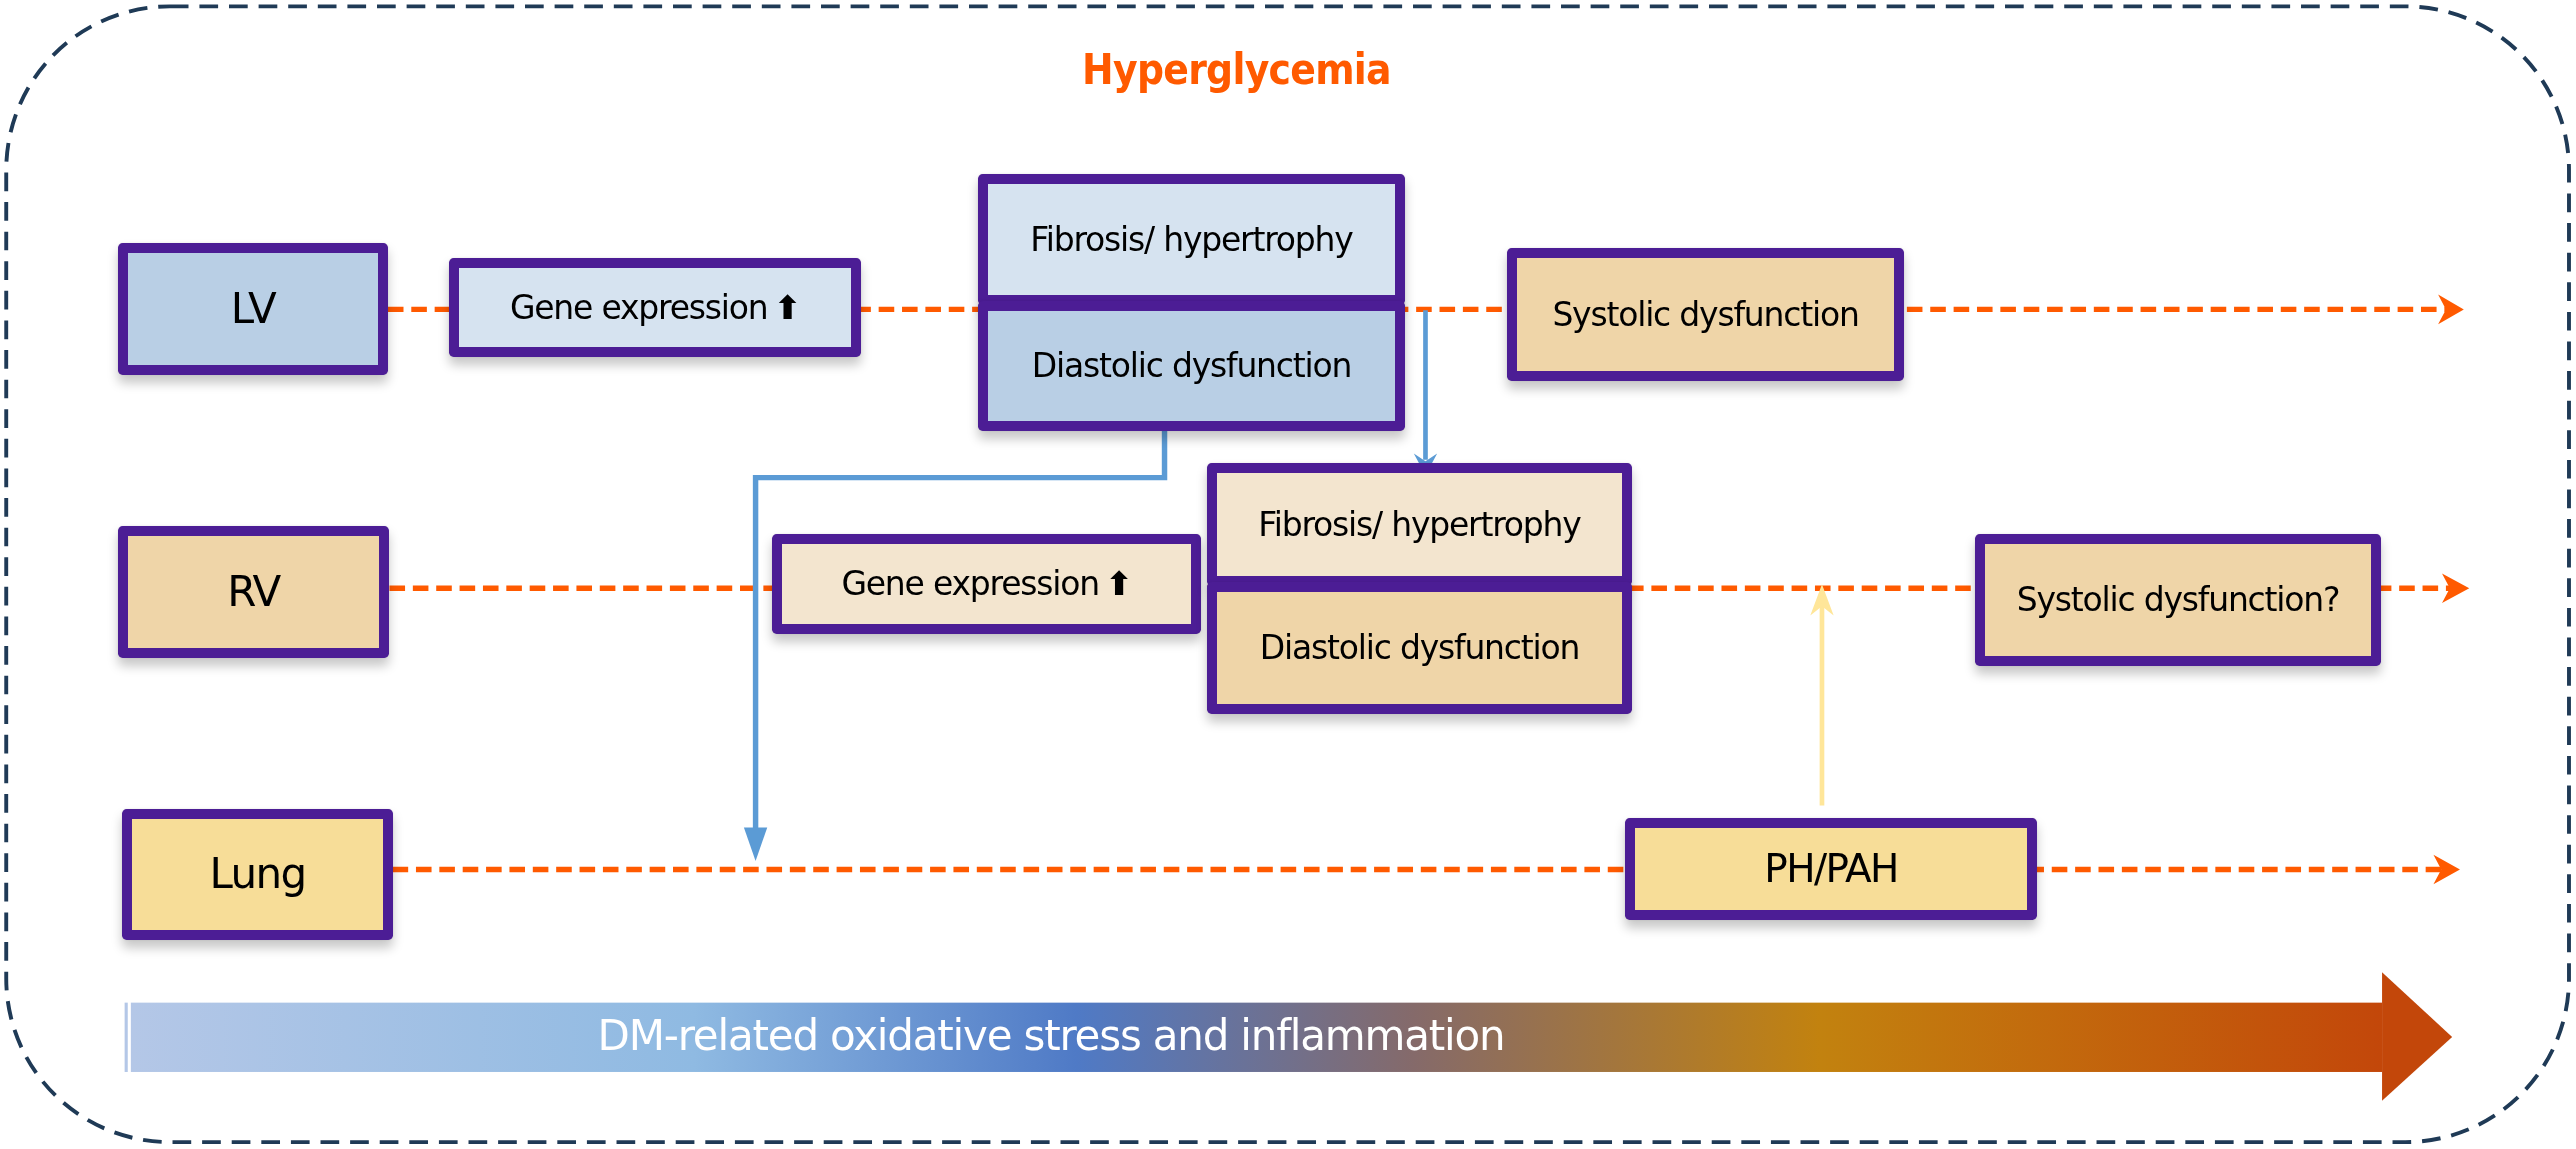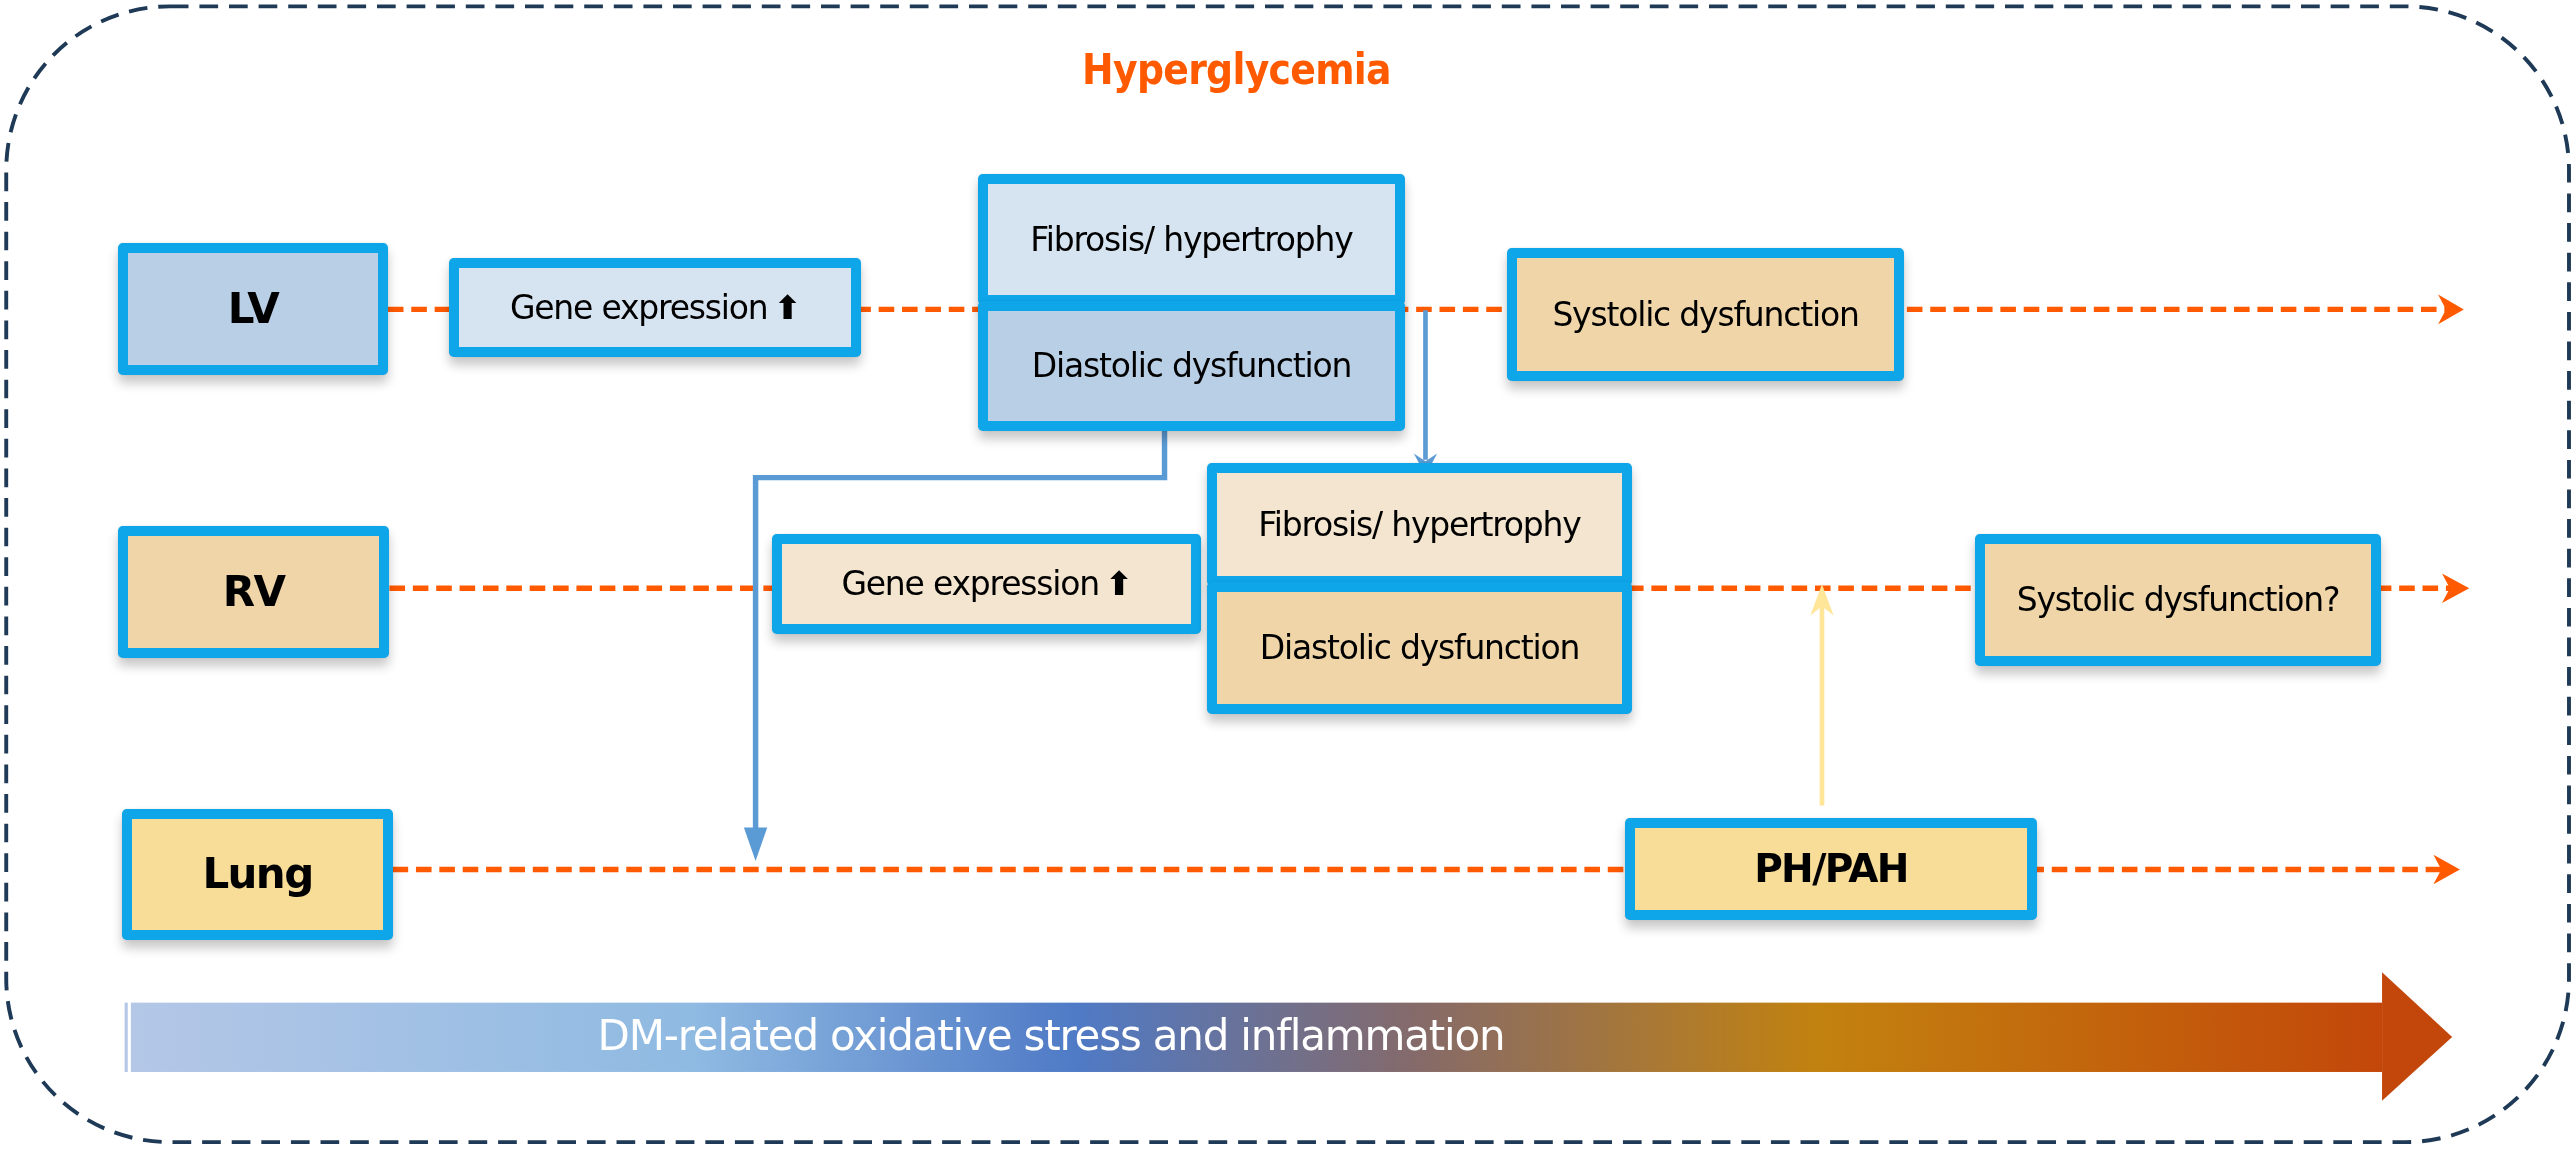--- a/index.html
+++ b/index.html
@@ -3,27 +3,27 @@
 <meta charset="utf-8">
 <style>
   html, body { margin:0; padding:0; background:#ffffff; }
   body { width:2576px; height:1150px; position:relative; overflow:hidden;
          font-family:"DejaVu Sans", sans-serif; }
   #stage { position:absolute; left:0; top:0; width:2576px; height:1136px; }
   svg.layer { position:absolute; left:0; top:0; }
   .title { position:absolute; left:925px; top:45px; width:623px; text-align:center;
            font-family:"DejaVu Sans", sans-serif; font-weight:bold; font-size:42px;
            letter-spacing:-0.8px; transform:scaleX(0.9); }
-  .box { position:absolute; background:#0ea5e9; border-radius:4.7px;
+  .box { position:absolute; background:#4c1d95; border-radius:4.7px;
          box-shadow: 0 7.8px 11px rgba(0,0,0,0.22), 0 0 2.3px rgba(0,0,0,0.08);
          box-sizing:border-box; padding:10px; }
   .box .fill { width:100%; height:100%; display:flex; align-items:center; justify-content:center;
                text-align:center; color:#000; box-sizing:border-box; line-height:1.2; }
   .lbl { font-family:"DejaVu Sans", sans-serif; letter-spacing:-1.2px; }
-  .big { font-size:42px; letter-spacing:-1.6px;font-weight:bold; }
+  .big { font-size:42px; letter-spacing:-1.6px; }
   .med { font-size:33px; }
   .grad-text { position:absolute; left:467px; top:1005px; width:1168px; height:62px;
                text-align:center; color:#ffffff; font-size:42px;
                font-family:"DejaVu Sans", sans-serif; letter-spacing:-1.2px; line-height:62px; }
   .arrow-up { font-weight:bold; }
 </style>
 </head>
 <body>
 
 <div id="stage">

